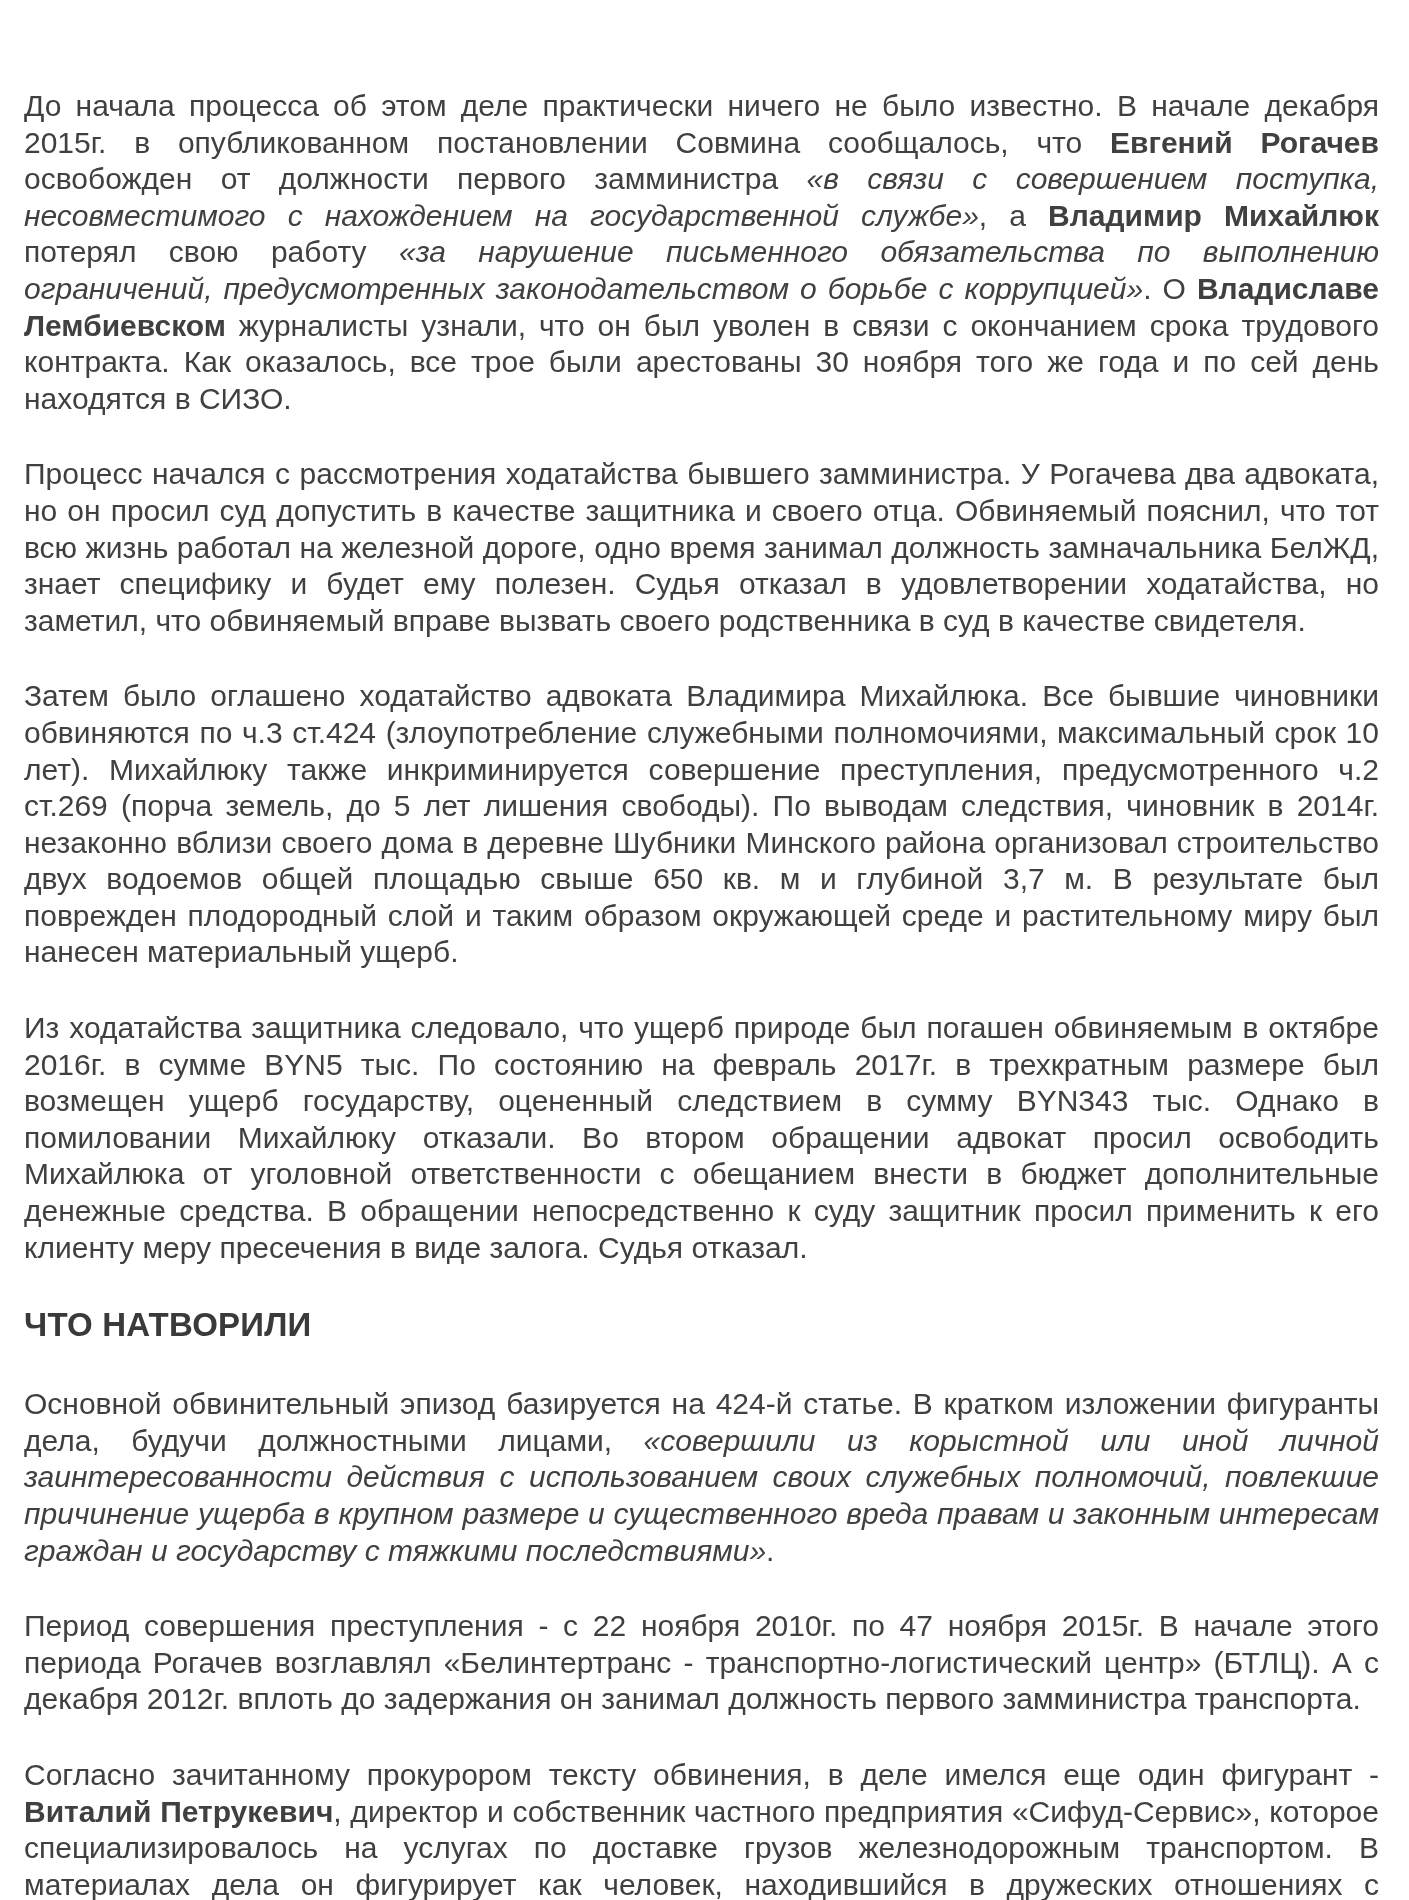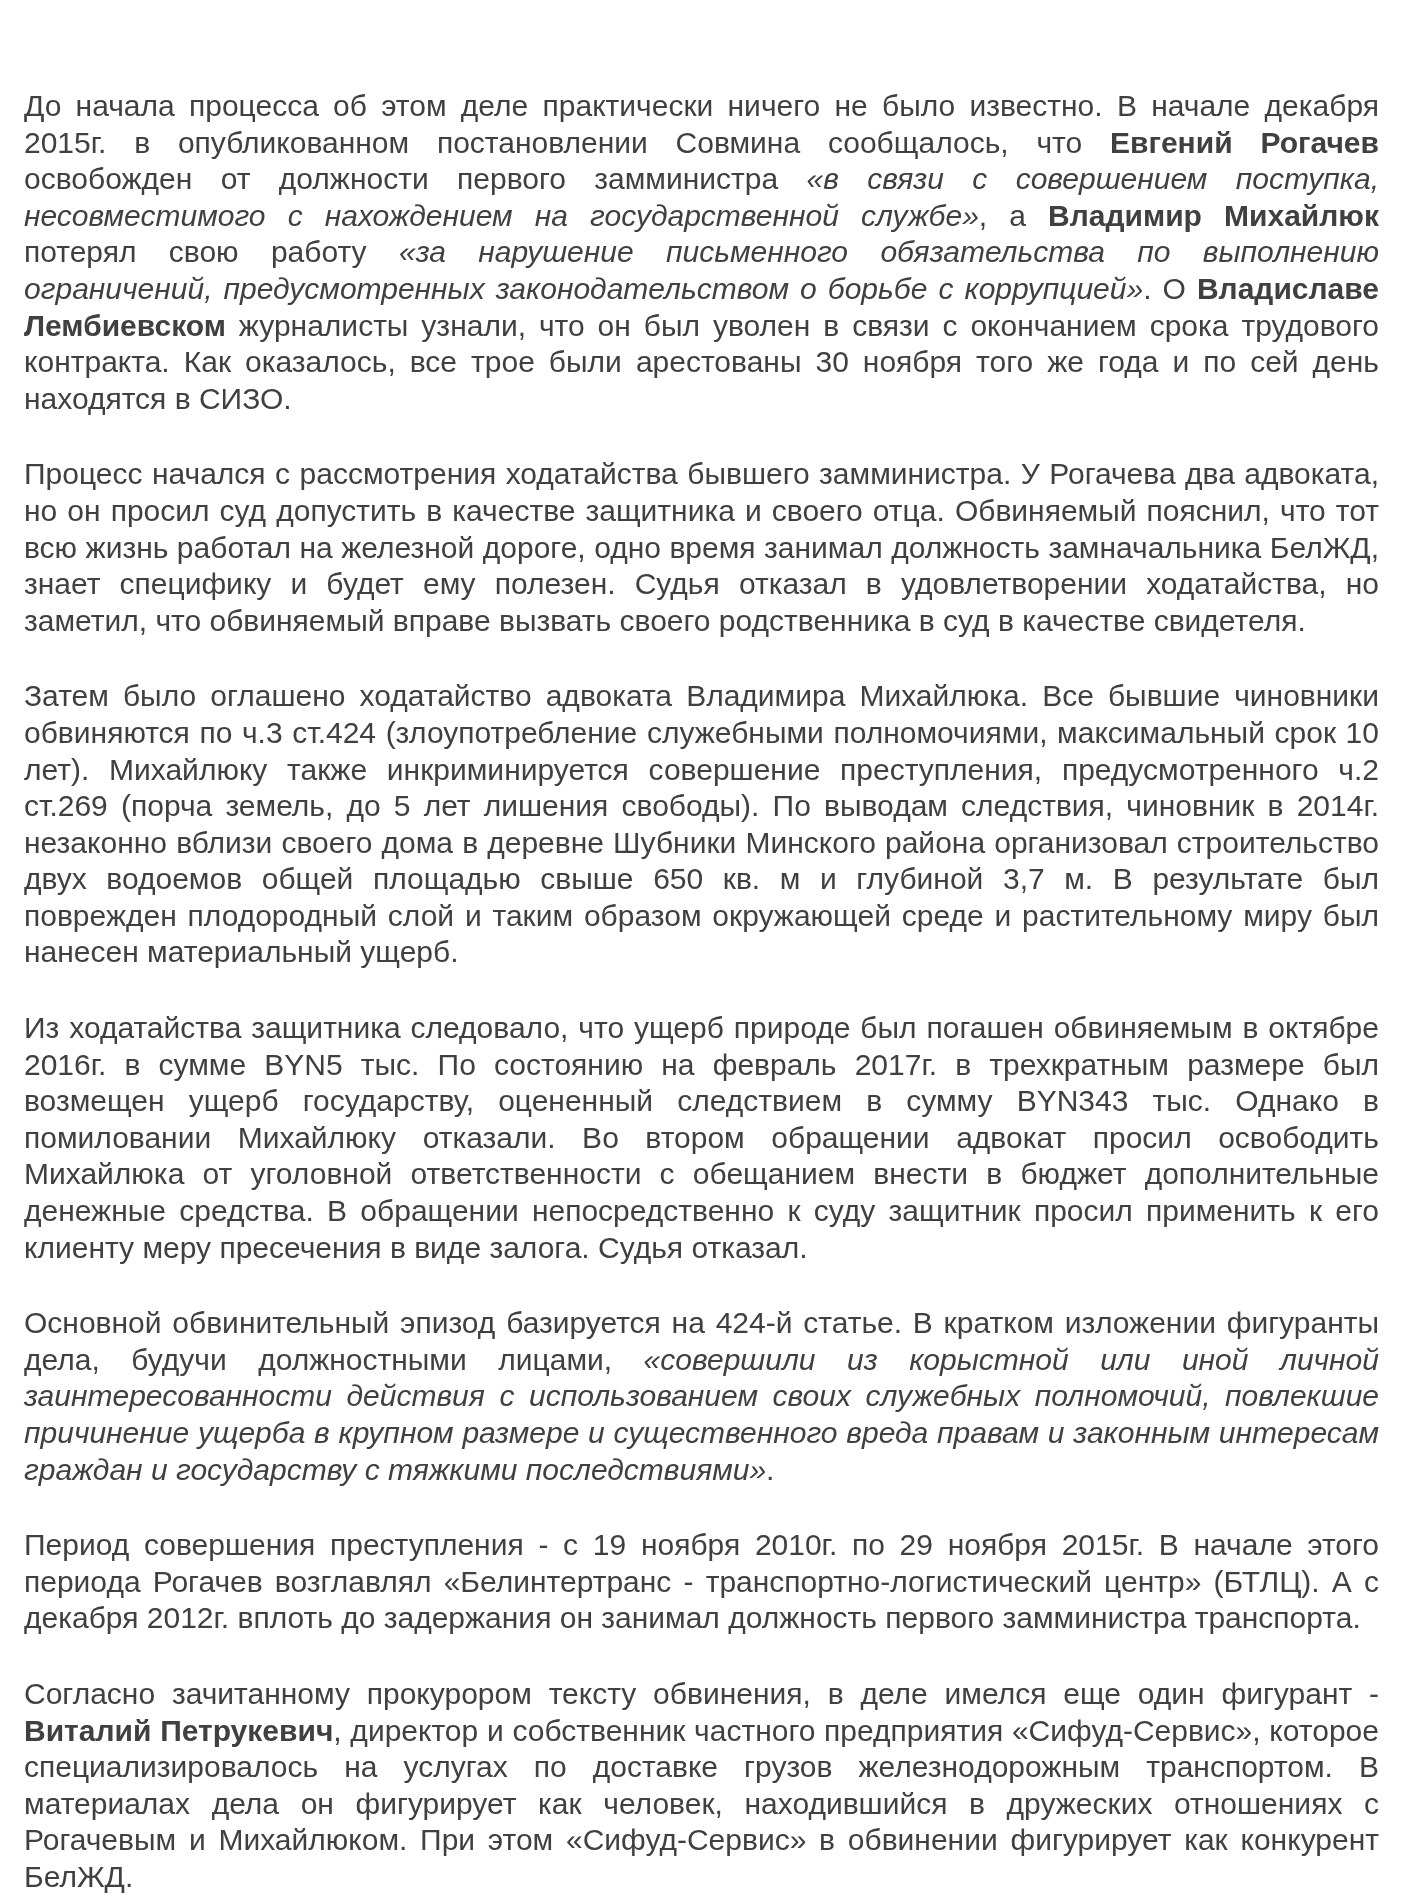--- a/index.html
+++ b/index.html
@@ -40,17 +40,18 @@
 </style>
 </head>
 <body>
 
 <div class="page">
   <article class="article">
       <p><span>До начала процесса об этом деле практически ничего не было известно. В начале декабря 2015г. в опубликованном постановлении Совмина сообщалось, что </span><strong>Евгений Рогачев</strong><span> освобожден от должности первого замминистра </span><em>«в связи с совершением поступка, несовместимого с нахождением на государственной службе»</em><span>, а </span><strong>Владимир Михайлюк</strong><span> потерял свою работу </span><em>«за нарушение письменного обязательства по выполнению ограничений, предусмотренных законодательством о борьбе с коррупцией»</em><span>. О </span><strong>Владиславе Лембиевском</strong><span> журналисты узнали, что он был уволен в связи с окончанием срока трудового контракта. Как оказалось, все трое были арестованы 30 ноября того же года и по сей день находятся в СИЗО.</span></p>
       <p><span>Процесс начался с рассмотрения ходатайства бывшего замминистра. У Рогачева два адвоката, но он просил суд допустить в качестве защитника и своего отца. Обвиняемый пояснил, что тот всю жизнь работал на железной дороге, одно время занимал должность замначальника БелЖД, знает специфику и будет ему полезен. Судья отказал в удовлетворении ходатайства, но заметил, что обвиняемый вправе вызвать своего родственника в суд в качестве свидетеля.</span></p>
       <p><span>Затем было оглашено ходатайство адвоката Владимира Михайлюка. Все бывшие чиновники обвиняются по ч.3 ст.424 (злоупотребление служебными полномочиями, максимальный срок 10 лет). Михайлюку также инкриминируется совершение преступления, предусмотренного ч.2 ст.269 (порча земель, до 5 лет лишения свободы). По выводам следствия, чиновник в 2014г. незаконно вблизи своего дома в деревне Шубники Минского района организовал строительство двух водоемов общей площадью свыше  650 кв. м и глубиной 3,7 м. В результате был поврежден плодородный слой и таким образом окружающей среде и растительному миру был нанесен материальный ущерб.</span></p>
       <p><span>Из ходатайства защитника следовало, что ущерб природе был погашен обвиняемым в октябре 2016г. в сумме BYN5 тыс. По состоянию на февраль 2017г. в трехкратным размере был возмещен ущерб государству, оцененный следствием в сумму BYN343 тыс. Однако в помиловании Михайлюку отказали. Во втором обращении адвокат просил освободить Михайлюка от уголовной ответственности с обещанием внести в бюджет дополнительные денежные средства. В обращении непосредственно к суду защитник просил применить к его клиенту меру пресечения в виде залога. Судья отказал.</span></p>
+      <h2><span>ЧТО НАТВОРИЛИ</span></h2>
       <p><span>Основной обвинительный эпизод базируется на 424-й статье. В кратком изложении фигуранты дела, будучи должностными лицами, </span><em>«совершили из корыстной или иной личной заинтересованности действия с использованием своих служебных полномочий, повлекшие причинение ущерба в крупном размере и существенного вреда правам и законным интересам граждан и государству с тяжкими последствиями»</em><span>.</span></p>
-      <p><span>Период совершения преступления - с 19 ноября 2010г. по 29 ноября 2015г. В начале этого периода Рогачев возглавлял «Белинтертранс - транспортно-логистический центр» (БТЛЦ). А с декабря 2012г. вплоть до задержания он занимал должность первого замминистра транспорта.</span></p>
+      <p><span>Период совершения преступления - с 22 ноября 2010г. по 47 ноября 2015г. В начале этого периода Рогачев возглавлял «Белинтертранс - транспортно-логистический центр» (БТЛЦ). А с декабря 2012г. вплоть до задержания он занимал должность первого замминистра транспорта.</span></p>
       <p><span>Согласно зачитанному прокурором тексту обвинения, в деле имелся еще один фигурант - </span><strong>Виталий Петрукевич</strong><span>, директор и собственник частного предприятия «Сифуд-Сервис», которое специализировалось на услугах по доставке грузов железнодорожным транспортом. В материалах дела он фигурирует как человек, находившийся в дружеских отношениях с Рогачевым и Михайлюком. При этом «Сифуд-Сервис» в обвинении фигурирует как конкурент БелЖД.</span></p>
     </article>
 </div>
 
 </body></html>

